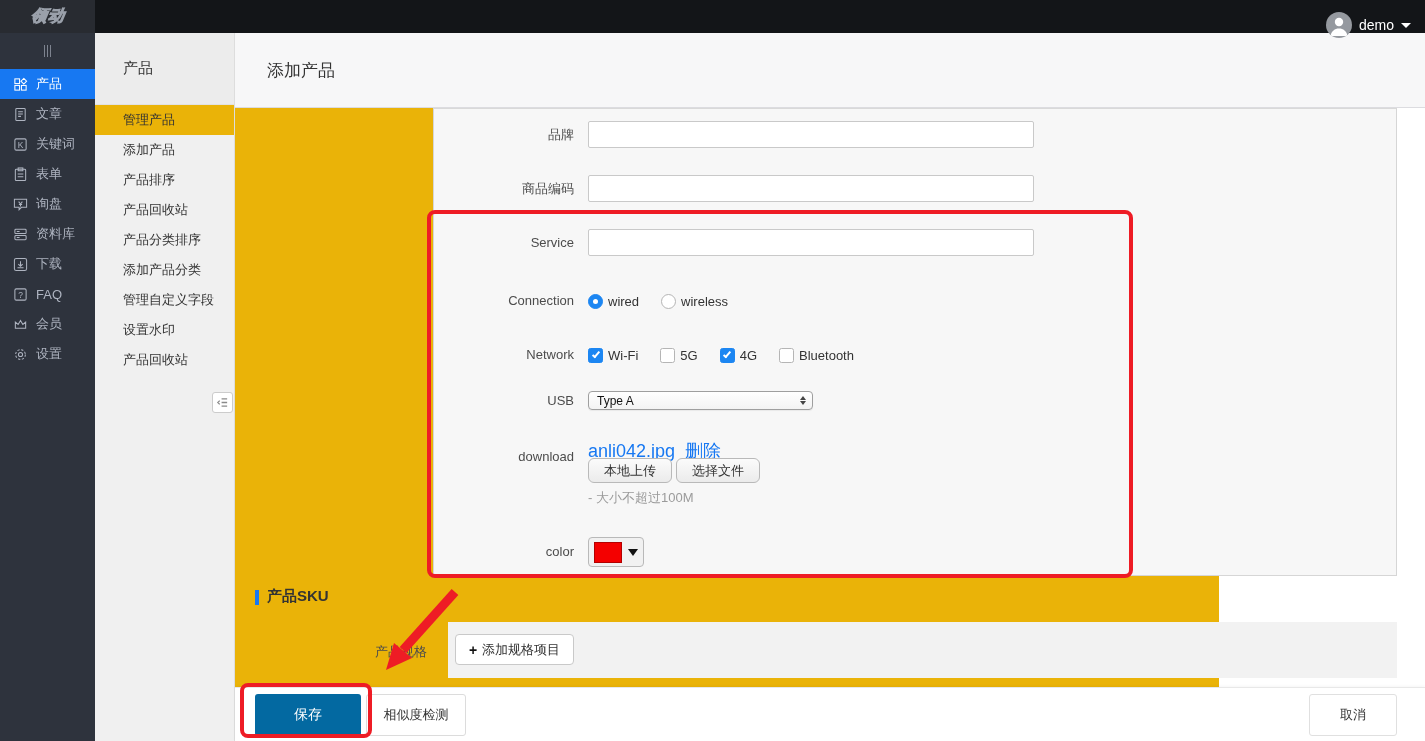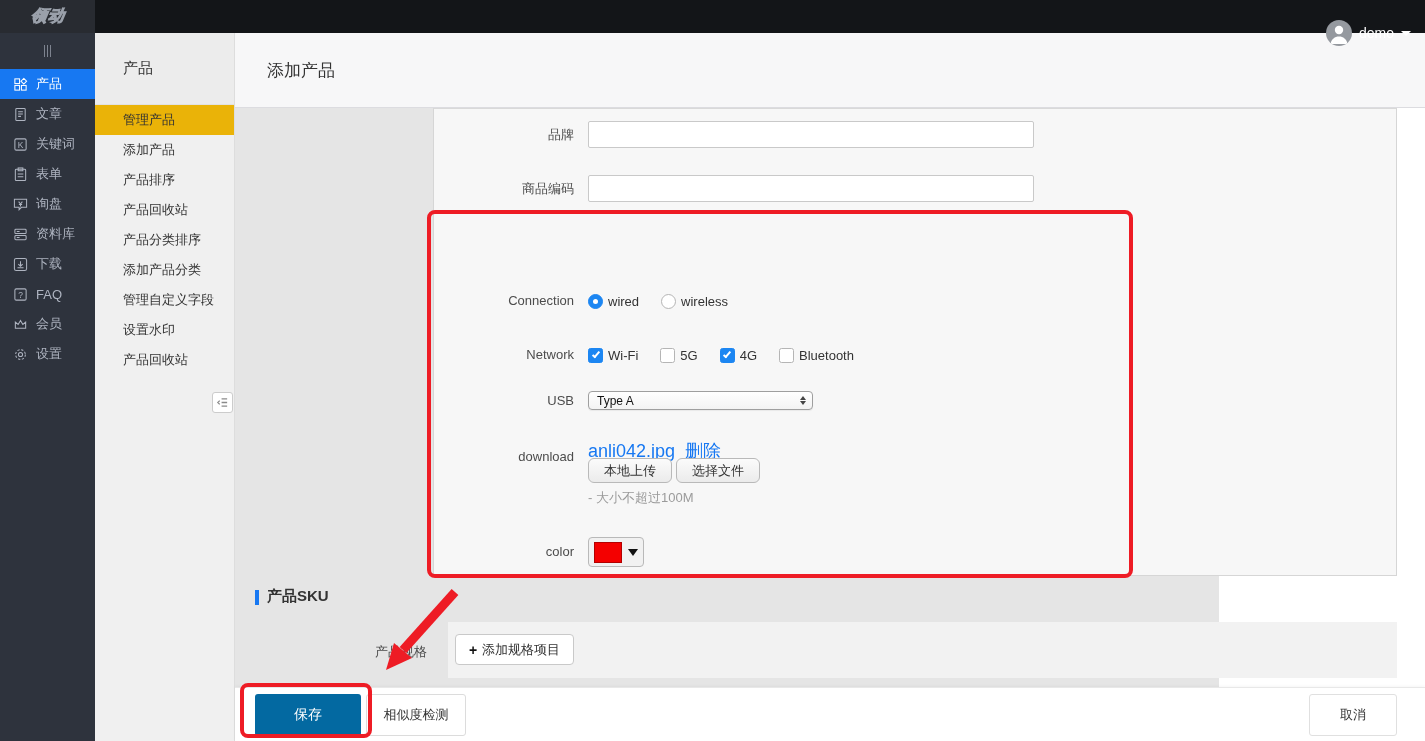--- a/index.html
+++ b/index.html
@@ -4,21 +4,21 @@
 <style>
   * { margin:0; padding:0; box-sizing:border-box; }
   html,body { width:1425px; height:741px; }
   body { font-family:"Liberation Sans","DejaVu Sans",sans-serif; font-size:13px; color:#333; background:#fff; }
   #app { position:relative; width:1425px; height:741px; overflow:hidden; background:#fff; }
 
   
   .topbar { position:absolute; left:0; top:0; width:1425px; height:33px; background:#131518; z-index:30; }
   .logo-box { position:absolute; left:0; top:0; width:95px; height:33px; background:#282b31; display:flex; align-items:center; justify-content:center; }
   .logo-text { font-style:italic; font-weight:bold; font-size:16px; letter-spacing:1px; color:transparent; -webkit-text-stroke:1px #9aa0aa; transform:skewX(-10deg); }
-  .user-cluster { position:absolute; right:14px; top:16px; height:33px; display:flex; align-items:center; gap:7px; cursor:pointer; }
+  .user-cluster { position:absolute; right:14px; top:8px; height:33px; display:flex; align-items:center; gap:7px; cursor:pointer; }
   .avatar { width:26px; height:26px; border-radius:50%; background:#95999f; display:flex; align-items:center; justify-content:center; overflow:hidden; }
   .user-name { color:#fff; font-size:14px; }
   .caret-down { width:0; height:0; border-left:5px solid transparent; border-right:5px solid transparent; border-top:5px solid #fff; margin-top:1px; }
 
   
   .sidebar { position:absolute; left:0; top:33px; width:95px; height:708px; background:#2e333d; z-index:20; }
   .collapse-handle { height:36px; display:flex; align-items:center; justify-content:center; gap:2px; cursor:pointer; }
   .collapse-handle i { display:block; width:1px; height:12px; background:#7d838f; }
   .nav-item { height:30px; display:flex; align-items:center; padding-left:13px; gap:8px; color:#aeb4c0; cursor:pointer; }
   .nav-item.active { background:#1778f2; color:#fff; }
@@ -30,21 +30,21 @@
   
   .subsidebar { position:absolute; left:95px; top:33px; width:140px; height:708px; background:#f0f0f0; border-right:1px solid #ddd; z-index:20; }
   .subsidebar-header { height:72px; background:#ececec; border-bottom:1px solid #e2e2e2; display:flex; align-items:center; padding-left:28px; font-size:15px; color:#333; }
   .submenu-item { height:30px; display:flex; align-items:center; padding-left:28px; font-size:13px; color:#333; cursor:pointer; }
   .submenu-item.active { background:#eab308; }
   .submenu-toggle { position:absolute; left:117px; top:359px; width:21px; height:21px; background:#fff; border:1px solid #ccc; border-radius:3px; display:flex; align-items:center; justify-content:center; cursor:pointer; }
   .submenu-toggle svg { width:13px; height:13px; stroke:#8a8a8a; fill:none; stroke-width:1.4; }
 
   
   .page-header { position:absolute; left:235px; top:33px; width:1190px; height:75px; background:#f7f7f8; border-bottom:1px solid #dcdce0; display:flex; align-items:center; padding-left:32px; font-size:17px; color:#333; z-index:5; }
-  .content { position:absolute; left:235px; top:108px; width:984px; height:633px; background:#e5e5e5; z-index:4; }
+  .content { position:absolute; left:235px; top:108px; width:984px; height:633px; background:#eab308; z-index:4; }
 
   .form-panel { position:absolute; left:198px; top:0; width:964px; height:468px; background:#f7f7f7; border:1px solid #d6d6d6; border-top:1px solid #d9d9d9; }
   .frow { position:absolute; left:0; width:100%; }
   .flabel { position:absolute; left:0; top:0; width:140px; text-align:right; color:#4c4c4c; font-size:13px; }
   .fcontrol { position:absolute; left:154px; top:0; display:flex; align-items:center; }
   .text-input { width:446px; height:27px; border:1px solid #c9c9c9; border-radius:2px; background:#fff; font-size:13px; padding:0 8px; font-family:inherit; }
 
   .radio-group, .check-group { display:flex; align-items:center;justify-content:space-between; }
   .opt { display:flex; align-items:center; margin-right:22px; cursor:pointer; }
   .opt-label { margin-left:5px; font-size:13px; color:#333; }
@@ -244,20 +244,26 @@
           </span>
       </div>
 
       <div class="frow" style="top:66px;height:28px;">
         <span class="flabel" style="line-height:28px;">商品编码</span>
         <span class="fcontrol">
             <input class="text-input" type="text" value="" style="">
           </span>
       </div>
 
+      <div class="frow" style="top:120px;height:28px;">
+        <span class="flabel" style="line-height:28px;">Service</span>
+        <span class="fcontrol">
+            <input class="text-input" type="text" value="" style="">
+          </span>
+      </div>
 
       <div class="frow" style="top:178px;height:28px;">
         <span class="flabel" style="line-height:28px;">Connection</span>
         <span class="fcontrol" style="height:28px;">
           <span class="radio-group">
             <span class="opt">
               <span class="radio selected">
                   <span class="dot"></span>
                 </span>
               <span class="opt-label">wired</span>

